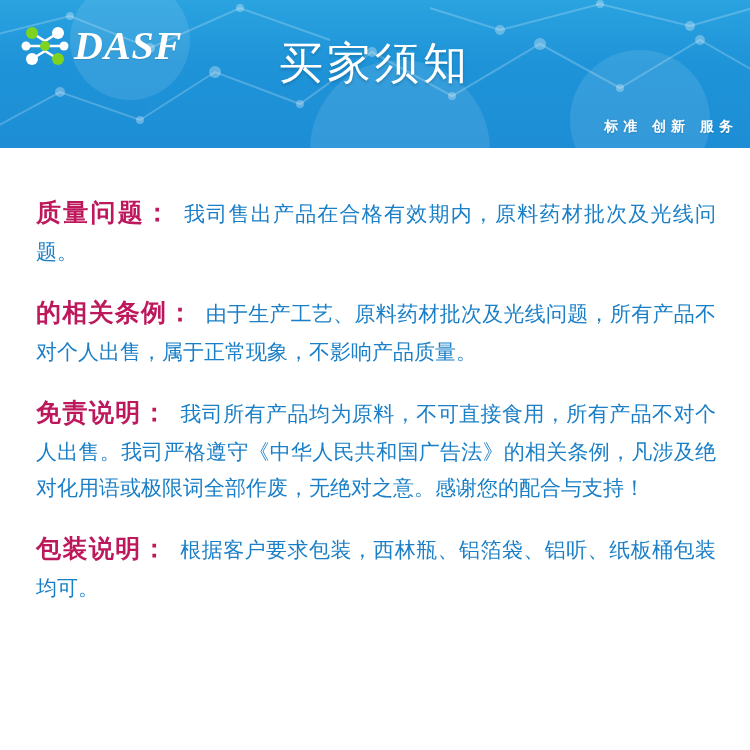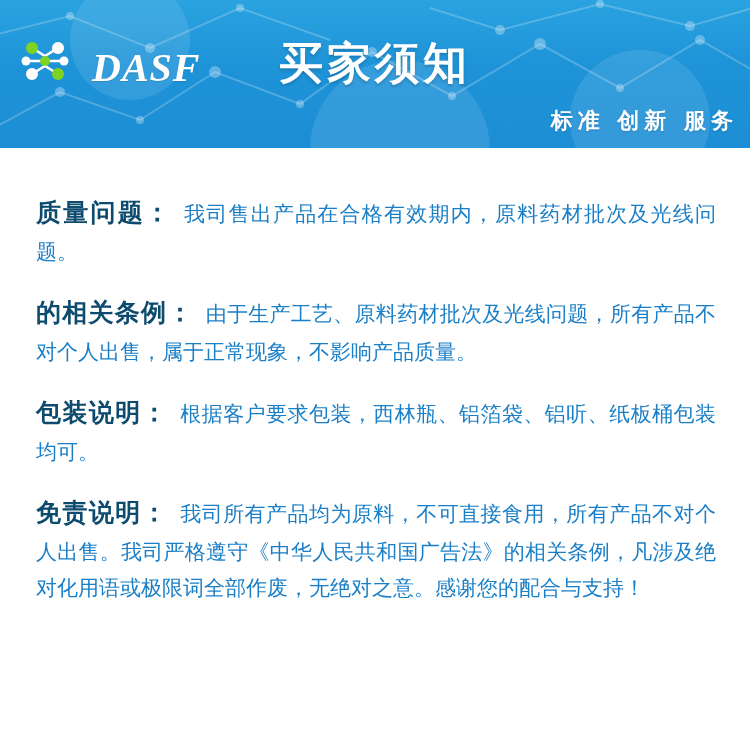--- a/index.html
+++ b/index.html
@@ -32,26 +32,26 @@
   .header-deco {
     position: absolute;
     inset: 0;
     pointer-events: none;
   }
   .header-deco svg { display: block; }
 
   .logo {
     position: absolute;
     left: 18px;
-    top: 20px;
+    top: 12px;
     width: 190px;
     height: 68px;
     display: flex;
-    align-items: flex-end;
-    gap: 20px;
+    align-items: center;
+    gap: 2px;
   }
   .logo-mark {
     width: 54px;
     height: 54px;
     flex: 0 0 auto;
   }
   .logo-text {
     display: flex;
     flex-direction: column;
     justify-content: center;
@@ -77,33 +77,33 @@
     text-align: center;
   }
 
   .header-title {
     position: absolute;
     left: 0;
     right: 0;
     top: 34px;
     text-align: center;
     font-family: "DejaVu Sans", "Liberation Sans", sans-serif;
-    font-weight: bold;
+    font-weight: normal;
     font-size: 44px;
     color: #ffffff;
     letter-spacing: 4px;
     text-shadow: 0 2px 3px rgba(0,0,0,0.18);
   }
 
   .header-slogan {
     position: absolute;
     right: 12px;
     bottom: 12px;
     font-family: "DejaVu Sans", "Liberation Sans", sans-serif;
-    font-size: 22px;
+    font-size: 14px;
     color: #ffffff;
     letter-spacing: 5px;
     font-weight: bold;
     text-shadow: 0 1px 2px rgba(0,0,0,0.15);
   }
 
   
   .content {
     position: relative;
     padding: 22px 34px 0 36px;
@@ -116,21 +116,21 @@
     font-size: 21px;
     line-height: 1.72;
     color: #1a7fc7;
     text-align: justify;
     text-justify: inter-ideograph;
   }
   .section-label {
     font-family: "DejaVu Sans", "Liberation Sans", sans-serif;
     font-size: 25px;
     font-weight: bold;
-    color: #0c4a6e;
+    color: #be185d;
     letter-spacing: 1px;
     margin-right: 12px;
   }
 </style>
 </head>
 <body>
 
 <div class="page">
 
   <div class="header">
@@ -208,24 +208,24 @@
     </div>
 
     <div class="section">
       <p class="section-body">
         <span class="section-label">的相关条例：</span><span>由于生产工艺、原料药材批次及光线问题，所有产品不对个人出售，属于正常现象，不影响产品质量。</span>
       </p>
     </div>
 
     <div class="section">
       <p class="section-body">
+        <span class="section-label">免责说明：</span><span>我司所有产品均为原料，不可直接食用，所有产品不对个人出售。我司严格遵守《中华人民共和国广告法》的相关条例，凡涉及绝对化用语或极限词全部作废，无绝对之意。感谢您的配合与支持！</span>
+      </p>
+    </div>
+
+    <div class="section">
+      <p class="section-body">
         <span class="section-label">包装说明：</span><span>根据客户要求包装，西林瓶、铝箔袋、铝听、纸板桶包装均可。</span>
-      </p>
-    </div>
-
-    <div class="section">
-      <p class="section-body">
-        <span class="section-label">免责说明：</span><span>我司所有产品均为原料，不可直接食用，所有产品不对个人出售。我司严格遵守《中华人民共和国广告法》的相关条例，凡涉及绝对化用语或极限词全部作废，无绝对之意。感谢您的配合与支持！</span>
       </p>
     </div>
 
   </div>
 </div>
 
 </body></html>

